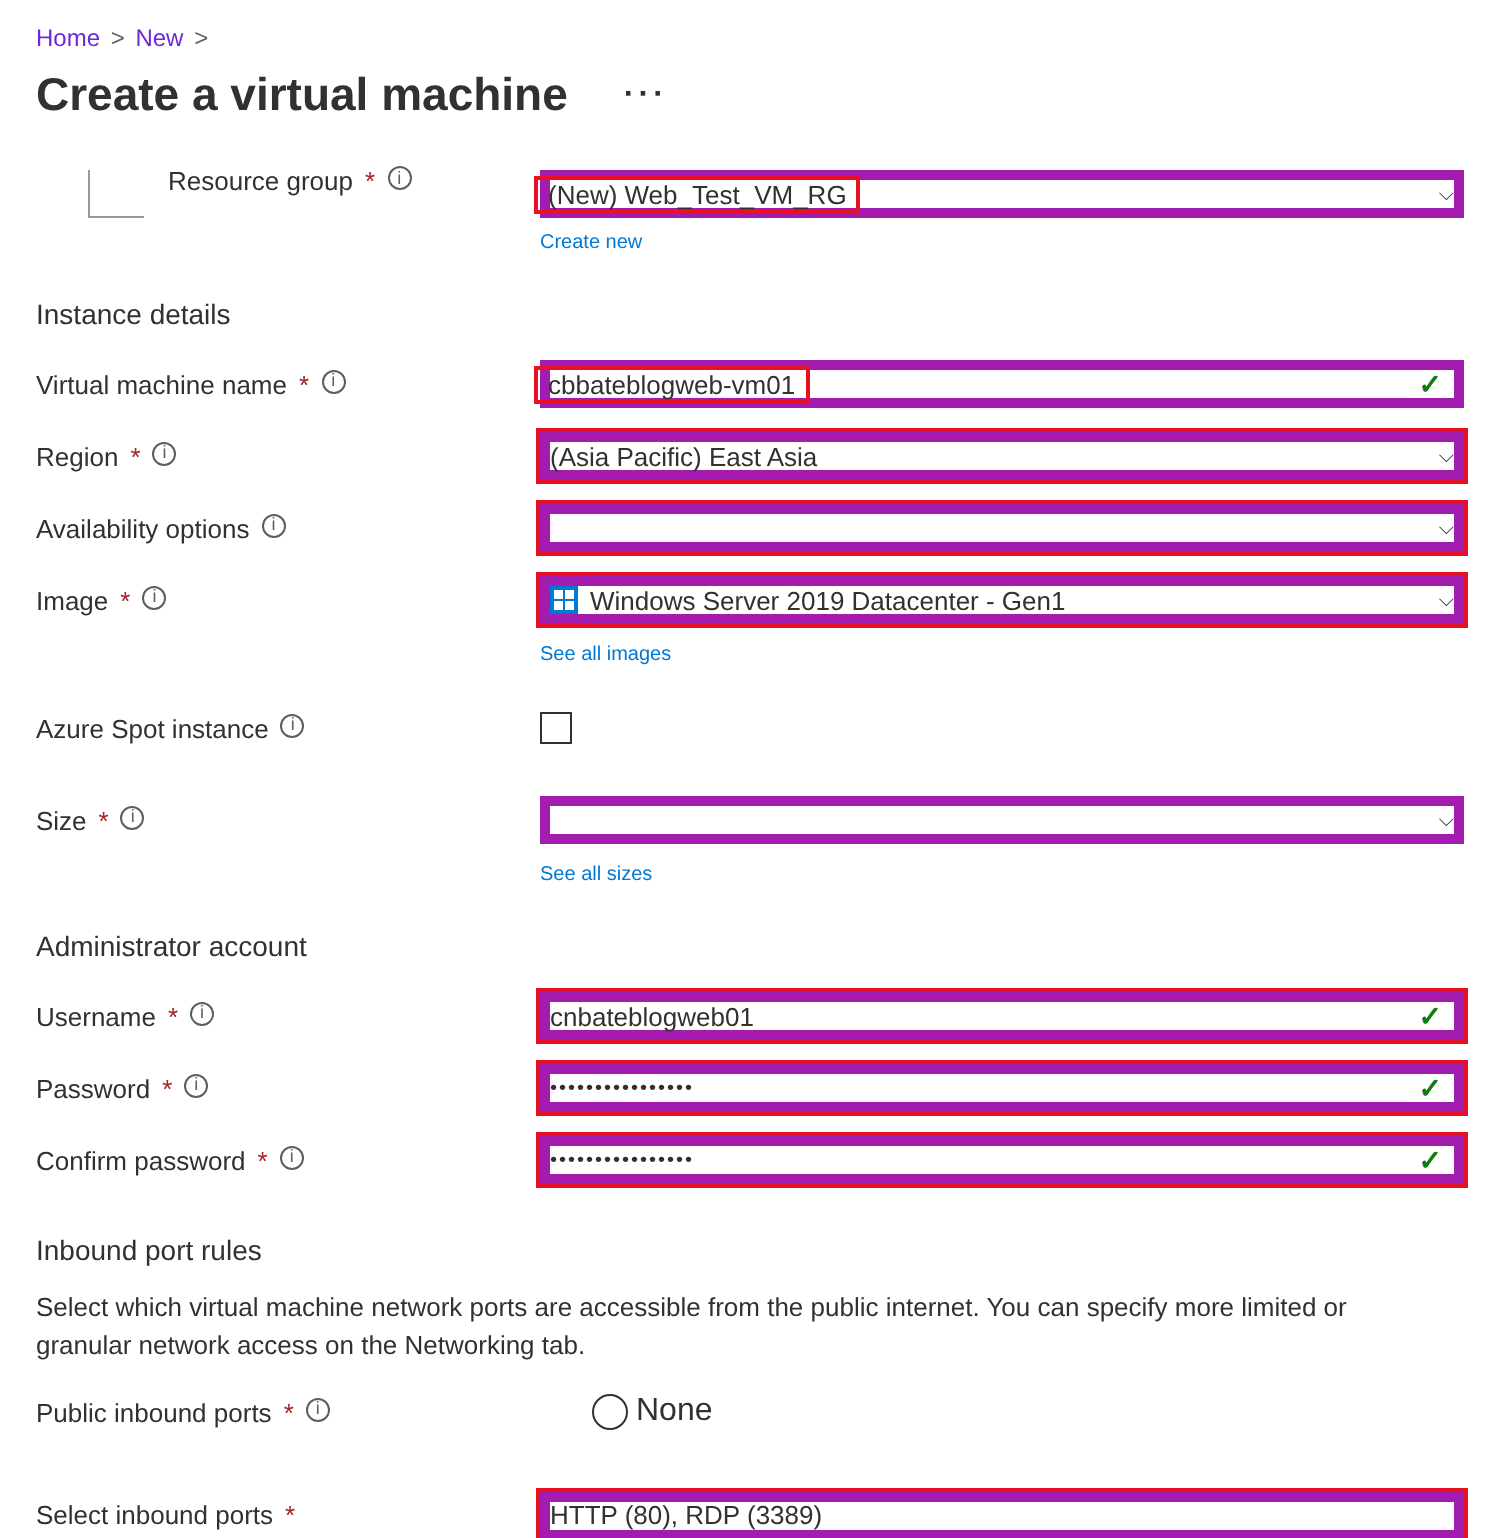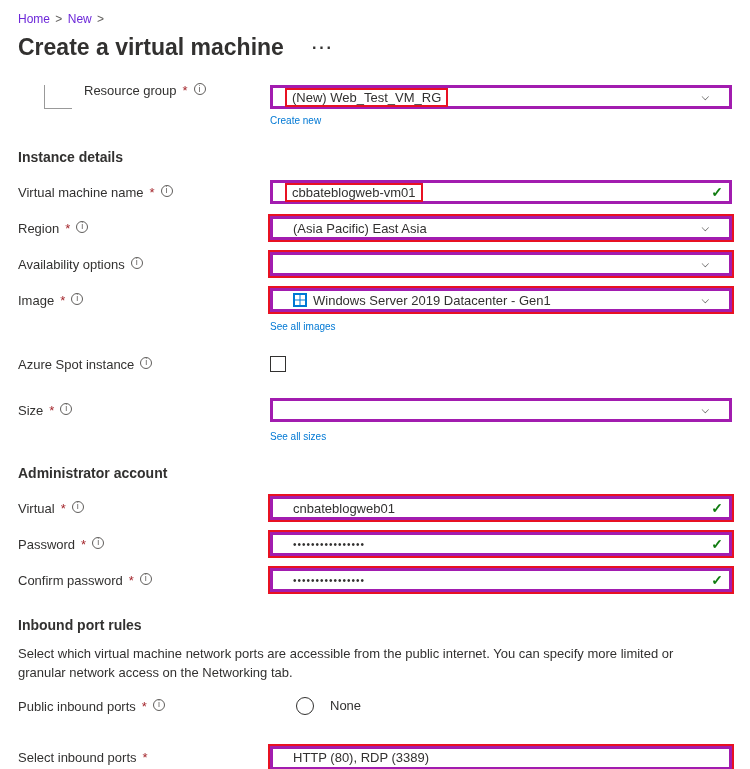--- a/index.html
+++ b/index.html
@@ -20,38 +20,38 @@
   .indent-line { border-left: 1px solid #999; border-bottom: 1px solid #999; width: 28px; height: 24px; margin-left: 26px; margin-bottom: 2px; display: inline-block; position: relative; bottom:-2px;}
   .row { display: flex; align-items: center; min-height: 30px; margin-bottom: 6px; }
   .label-col { width: 252px; flex-shrink: 0; display: flex; align-items: flex-start; gap: 6px; font-size: 13px; }
   .control-col { flex: 1; }
   .req { color: #a4262c; }
   .info-icon {
     width: 12px; height: 12px; border: 1px solid #605e5c; border-radius: 50%;
     display: inline-flex; align-items: center; justify-content: center;
     font-size: 9px; color: #605e5c; line-height: 1; cursor: default;
   }
-  .section-title { font-weight: 700; font-size: 14px; margin-top: 22px; margin-bottom: 12px; }
+  .section-title { font-weight: 400; font-size: 14px; margin-top: 22px; margin-bottom: 12px; }
   .desc { font-size: 13px; color: #323130; margin-bottom: 14px; max-width: 680px; line-height: 1.45; }
   .select, .text-input {
-    width: 100%; height: 24px; border: 3px solid #a21caf;
-    padding: 0 20px; font-size: 13px; font-family: inherit;
+    width: 100%; height: 24px; border: 5px solid #a21caf;
+    padding: 0 0; font-size: 13px; font-family: inherit;
     position: relative; background: #fff; display: flex; align-items: center;
   }
   .select .chev { margin-left: auto; }
   .text-input.valid, .select.valid { padding-right: 24px; }
   .check-mark {
     position: absolute; right: 6px; top: 50%; transform: translateY(-50%);
     color: #107c10; font-size: 14px; font-weight: bold;
   }
   .chev { color: #323130; font-size: 10px; }
   .link { color: #0078d4; font-size: 10px; cursor: pointer; margin-top: 4px; display: inline-block; }
   .checkbox { width: 16px; height: 16px; border: 1px solid #323130; background: #fff; }
   .radio-group { display: flex; flex-direction: column; gap: 6px; }
-  .radio-row { display: flex; align-items: center; gap: 16px; font-size: 13px; padding-left: 26px; }
+  .radio-row { display: flex; align-items: center; gap: 4px; font-size: 16px; padding-left: 26px; }
   .radio {
     width: 18px; height: 18px; border: 1px solid #323130; border-radius: 50%;
     display: inline-flex; align-items: center; justify-content: center;
   }
   .radio.checked { border-color: #0078d4; }
   .radio.checked::after { content: ""; width: 10px; height: 10px; background: #0078d4; border-radius: 50%; }
   .win-icon {
     width: 14px; height: 14px; background: #0078d4;
     display: inline-flex; align-items: center; justify-content: center;
     margin-right: 6px; flex-shrink:0;
@@ -193,21 +193,21 @@
   <div class="label-col"></div>
   <div class="control-col">
     <span class="link">See all sizes</span>
   </div>
 </div>
 
 <div class="section-title">Administrator account</div>
 
 <div class="row">
   <div class="label-col">
-    <span>Virtual</span>
+    <span>Username</span>
     <span class="req">*</span>
     <span class="info-icon">i</span>
   </div>
   <div class="control-col" style="position:relative;">
     <div class="text-input valid redbox" style="outline-offset:0;">
       <span>cnbateblogweb01</span>
       <span class="check-mark">✓</span>
     </div>
   </div>
 </div>

